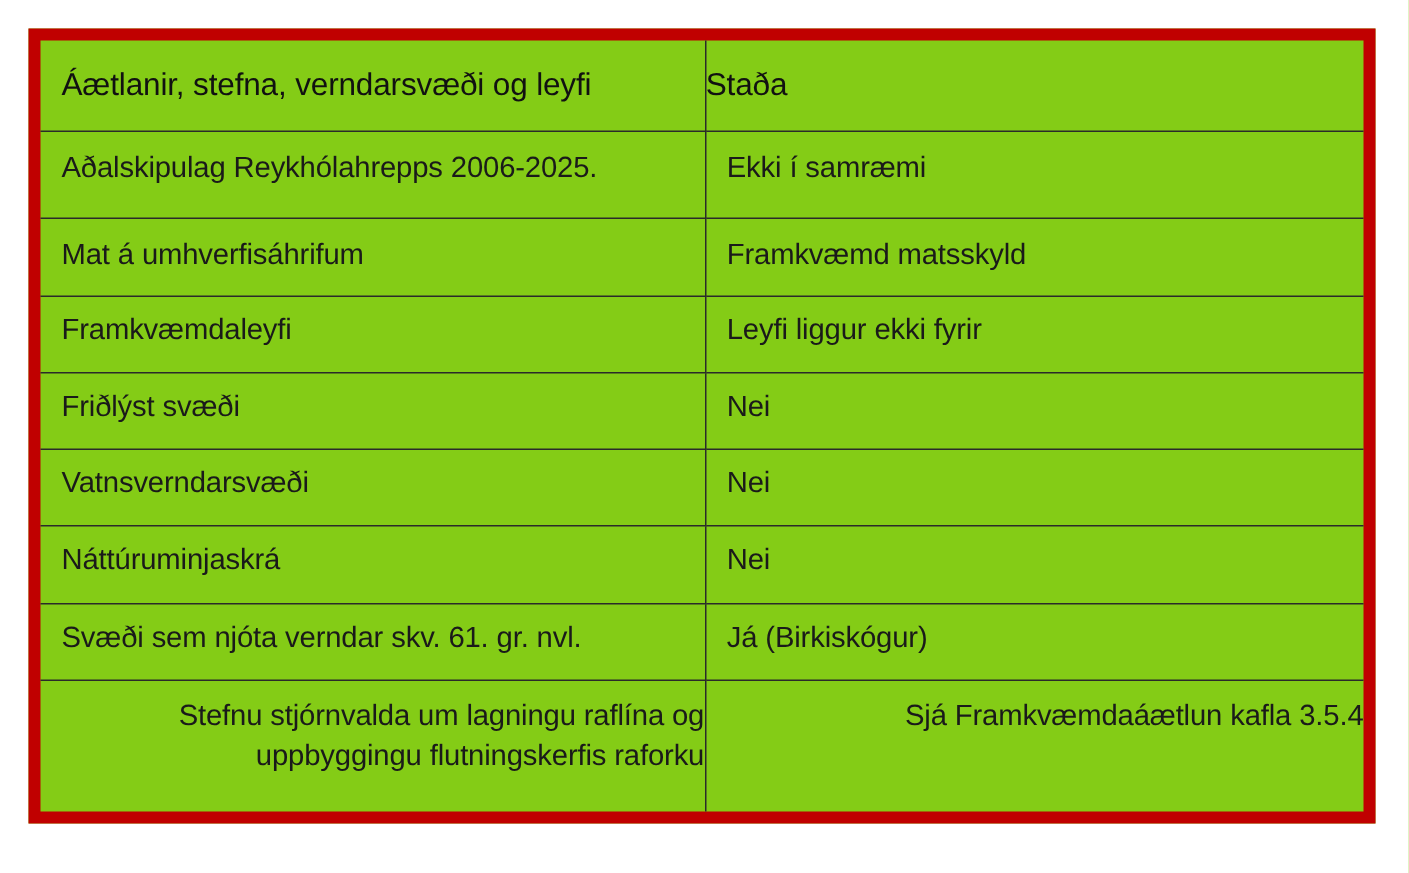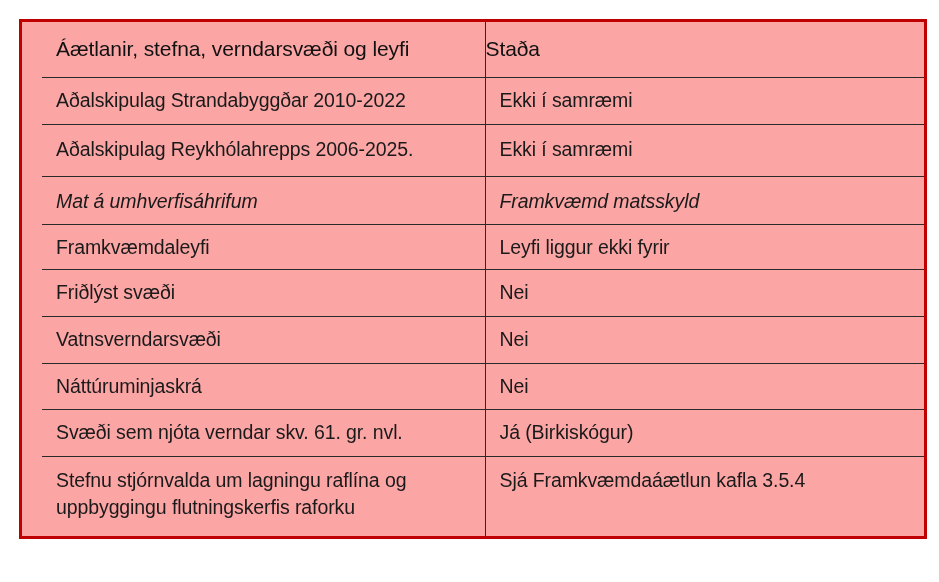--- a/index.html
+++ b/index.html
@@ -13,43 +13,42 @@
       position: relative;
       font-family: "Liberation Sans", "DejaVu Sans", sans-serif;
       color: #1a1a1a;
     }
     .table-frame {
       position: absolute;
       left: 19px;
       top: 19px;
       width: 882px;
       height: 514px;
-      border: 3px solid #f9a8d4;
-      background: #fca5a5;
-      padding-left: 20px;
+      border: 8px solid #f9a8d4;
+      background: #84cc16;
     }
     table.main-table {
       width: 100%;
       height: 100%;
       border-collapse: collapse;
       table-layout: fixed;
     }
     table.main-table td,
     table.main-table th {
       border: 1px solid #2a2a2a;
       padding: 0 0 0 14px;
       font-size: 19.5px;
       font-weight: normal;
       text-align: left;
       vertical-align: top;
       line-height: 24px;
       letter-spacing: -0.1px;
     }
     table.main-table tr:first-child th { border-top: none; }
-    table.main-table tr:last-child td { border-bottom: none; }
+    table.main-table tr:last-child td { border-bottom: none; text-align: right; }
     table.main-table th:first-child,
     table.main-table td:first-child { border-left: none; }
     table.main-table th:last-child,
     table.main-table td:last-child { border-right: none; }
 
     col.col-a { width: 443px; }
     col.col-b { width: auto; }
 
     th.hdr {
       vertical-align: middle !important;
@@ -70,44 +69,36 @@
     tr.r6 { height: 43px; }
     tr.r7 { height: 43px; margin-top: 40px; }
     tr.r8 { height: 43px; }
     tr.r9 { height: 43px; }
     tr.r10 { height: 73px; }
     td .cell-text {
       display: block;
       padding-top: 10px;
     }
     tr.r2 td .cell-text { padding-top: 12px; }
-    tr.r3 td .cell-text { padding-top: 12px; font-style: italic; }
+    tr.r3 td .cell-text { padding-top: 12px; }
     tr.r10 td .cell-text { padding-top: 10px; line-height: 27px; }
   </style>
 </head>
 <body>
 
 <div class="table-frame" style="border-color: rgb(192, 0, 0);">
   <table class="main-table">
     <colgroup>
       <col class="col-a">
       <col class="col-b">
     </colgroup>
     <tbody>
         <tr class="r-head">
       <th class="hdr">Áætlanir, stefna, verndarsvæði og leyfi</th>
       <th class="hdr hdr-center">Staða</th>
-    </tr>
-    <tr class="r1">
-      <td>
-            <span class="cell-text">Aðalskipulag Strandabyggðar 2010-2022</span>
-          </td>
-      <td>
-            <span class="cell-text">Ekki í samræmi</span>
-          </td>
     </tr>
     <tr class="r2">
       <td>
             <span class="cell-text">Aðalskipulag Reykhólahrepps 2006-2025.</span>
           </td>
       <td>
             <span class="cell-text">Ekki í samræmi</span>
           </td>
     </tr>
     <tr class="r3">

